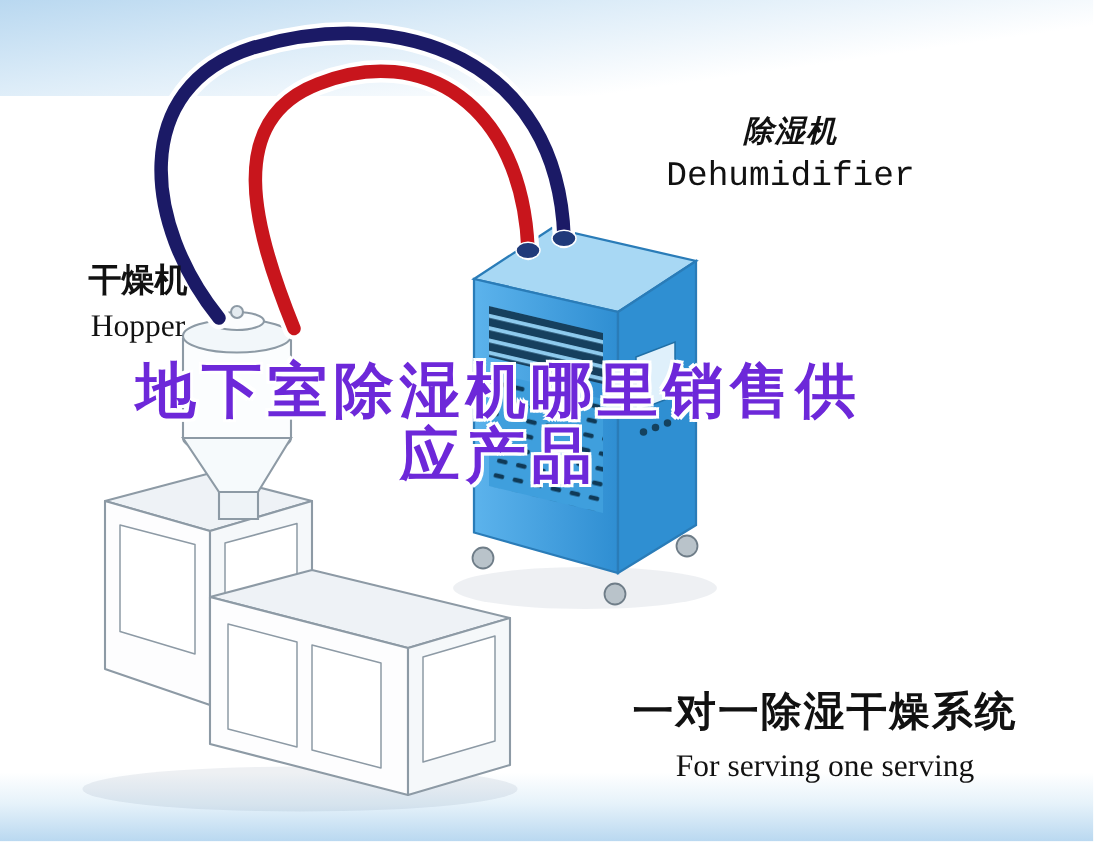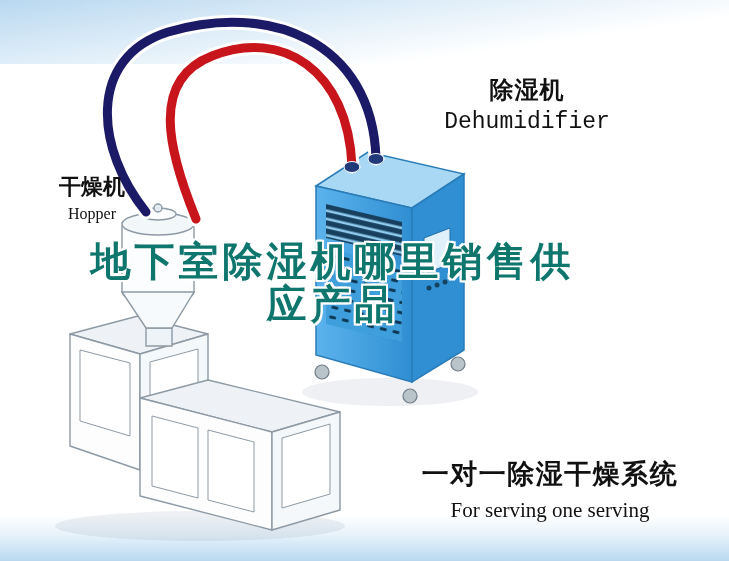--- a/index.html
+++ b/index.html
@@ -13,32 +13,32 @@
   }
   .band-bottom{
     position:absolute;left:0;bottom:0;width:729px;height:46px;z-index:0;
     background:linear-gradient(to top,#b9d8f0 0%,#e6f2fa 55%,#ffffff 100%);
   }
   svg.illustration{position:absolute;left:0;top:0;z-index:1;}
   .label{position:absolute;z-index:2;color:#111;text-align:center;}
   .label .zh{font-weight:bold;}
   .serif{font-family:"Liberation Serif",serif;}
   .dehu-label{left:427px;top:74px;width:200px;}
-  .dehu-label .zh{font-size:24px;letter-spacing:1px;}
+  .dehu-label .zh{font-size:20px;letter-spacing:1px;font-style:italic;}
   .dehu-label .en{font-size:23px;margin-top:3px;font-family:Liberation Mono, monospace;}
   .hopper-label{left:44px;top:172px;width:96px;}
   .hopper-label .zh{font-size:22px;}
-  .hopper-label .en{font-size:16px;margin-top:3px;}
+  .hopper-label .en{font-size:21px;margin-top:3px;}
   .system-label{left:400px;top:456px;width:300px;}
   .system-label .zh{font-size:27px;letter-spacing:1.5px;}
   .system-label .en{font-size:21px;margin-top:6px;}
   .headline{
     position:absolute;z-index:3;left:0;top:240px;width:665px;text-align:center;
     font-weight:bold;font-size:40px;line-height:43px;letter-spacing:4px;
-    color:#0f766e;
+    color:#6d28d9;
     text-shadow:-2px -2px 0 #fff,2px -2px 0 #fff,-2px 2px 0 #fff,2px 2px 0 #fff,
                  0 -2px 0 #fff,0 2px 0 #fff,-2px 0 0 #fff,2px 0 0 #fff;
   }
 </style>
 </head>
 <body>
 
 <div class="stage">
 
   <div class="band-top"></div>

